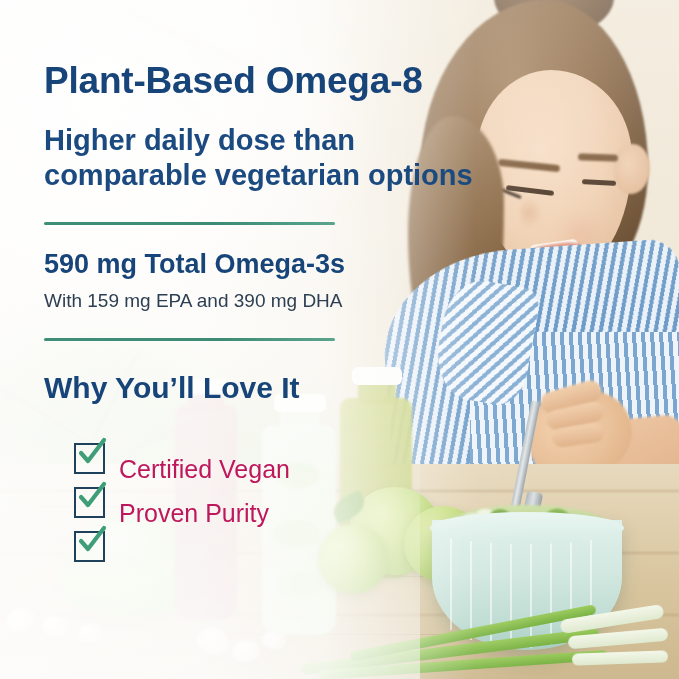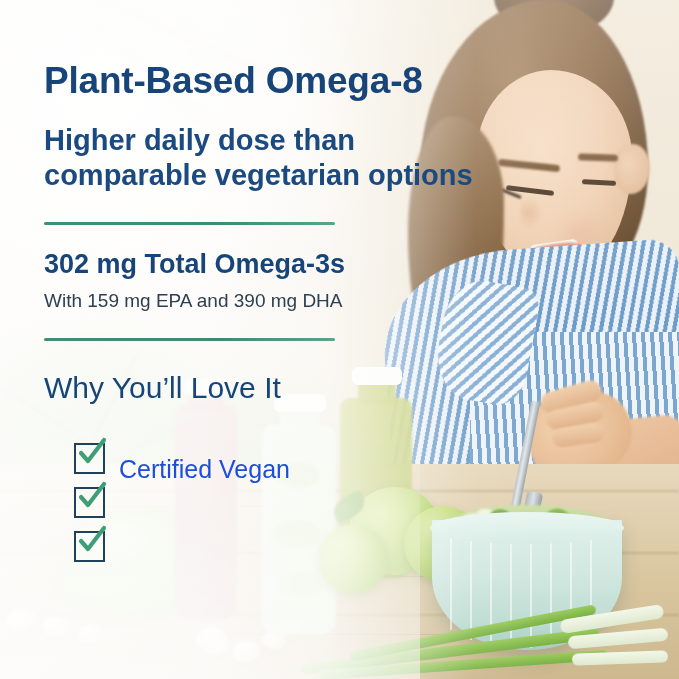--- a/index.html
+++ b/index.html
@@ -184,27 +184,27 @@
   #sub2{left:44px;top:158px;font-size:29px;line-height:34px;font-weight:600;color:#1b4a80;}
 
   .divider{position:absolute;left:44px;width:291px;height:3px;
     background:linear-gradient(90deg,#3f8f78 0%,#3d8b74 60%,#5aa48d 100%);border-radius:2px;}
   #div1{top:222px;}
   #div2{top:338px;}
 
   #dose{left:44px;top:248px;font-size:27px;line-height:32px;font-weight:700;color:#17457a;}
   #dose-sub{left:44px;top:289px;font-size:19px;line-height:24px;font-weight:400;color:#2d3f52;}
 
-  #why{left:44px;top:370px;font-size:30px;line-height:36px;font-weight:400;color:#17457a;}
+  #why{left:44px;top:370px;font-size:30px;line-height:36px;font-weight:700;color:#17457a;}
 
   #checklist{position:absolute;left:74px;top:436px;}
   .check-row{position:relative;height:44px;display:flex;align-items:center;}
   .cbox{position:relative;width:27px;height:27px;border:2px solid #20415c;background:transparent;flex:0 0 auto;}
   .cbox svg{position:absolute;left:1px;top:-7px;width:30px;height:30px;overflow:visible;}
-  .clabel{margin-left:14px;font-size:25px;line-height:27px;color:#1d4ed8;font-weight:400;white-space:nowrap;margin-top:23px;}
+  .clabel{margin-left:14px;font-size:25px;line-height:27px;color:#be185d;font-weight:400;white-space:nowrap;margin-top:23px;}
 </style>
 </head>
 <body>
 
 <div id="card">
 
   <div id="photo">
     <div class="layer" id="bg-base"></div>
     <div class="layer" id="bg-window"></div>
     <div class="layer" id="bg-branch1"></div>
@@ -313,21 +313,21 @@
   </div>
 
   <div id="content">
 
     <div class="t" id="title">Plant-Based Omega-8</div>
     <div class="t" id="sub1">Higher daily dose than</div>
     <div class="t" id="sub2">comparable vegetarian options</div>
 
     <div class="divider" id="div1"></div>
 
-    <div class="t" id="dose">302 mg Total Omega-3s</div>
+    <div class="t" id="dose">590 mg Total Omega-3s</div>
     <div class="t" id="dose-sub">With 159 mg EPA and 390 mg DHA</div>
 
     <div class="divider" id="div2"></div>
 
     <div class="t" id="why">Why You’ll Love It</div>
 
     <div id="checklist">
 
       <div class="check-row">
         <span class="cbox">
@@ -337,20 +337,21 @@
         </span>
         <span class="clabel">Certified Vegan</span>
       </div>
 
       <div class="check-row">
         <span class="cbox">
           <svg viewBox="0 0 30 30" aria-hidden="true">
             <path d="M4 15 L11 23 L27 2" fill="none" stroke="#3f9e77" stroke-width="4.2" stroke-linecap="round" stroke-linejoin="round"></path>
           </svg>
         </span>
+        <span class="clabel">Proven Purity</span>
       </div>
 
       <div class="check-row">
         <span class="cbox">
           <svg viewBox="0 0 30 30" aria-hidden="true">
             <path d="M4 15 L11 23 L27 2" fill="none" stroke="#3f9e77" stroke-width="4.2" stroke-linecap="round" stroke-linejoin="round"></path>
           </svg>
         </span>
       </div>
 

